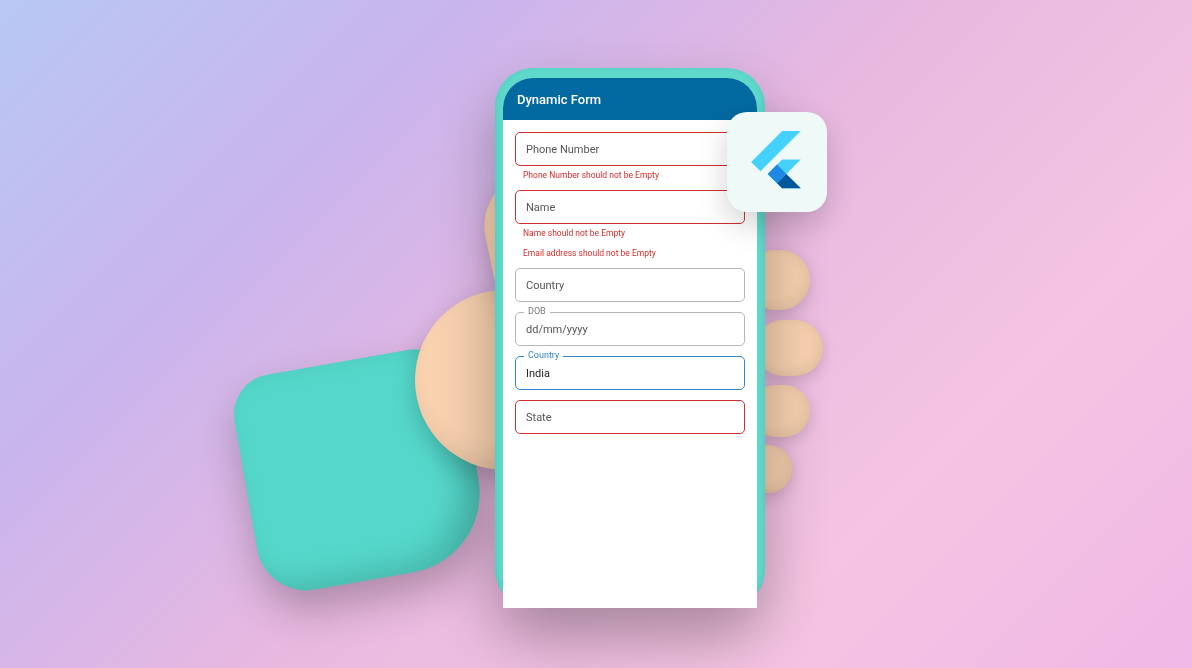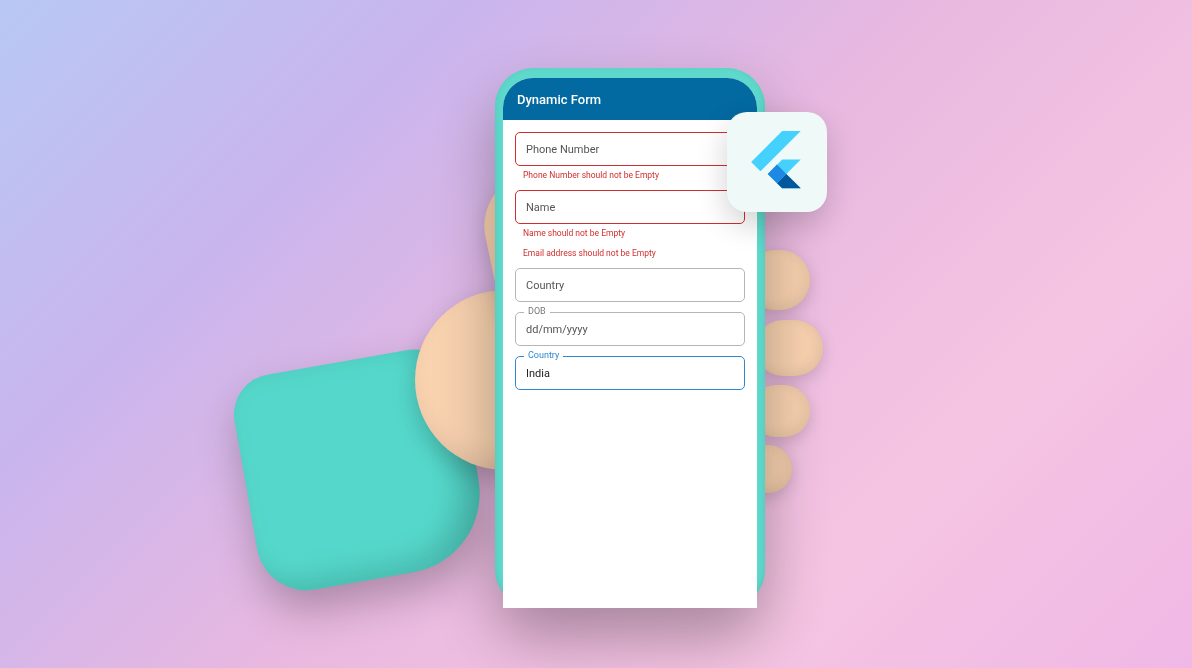--- a/index.html
+++ b/index.html
@@ -229,16 +229,21 @@
         </div>
       </div>
 
       <div class="form-field">
         <div class="input-box active">
           <span class="floating-label active-label">Country</span>
           <span style="color:#222;">India</span>
         </div>
       </div>
 
+      <div class="form-field">
+        <div class="input-box error">
+          <span>State</span>
+        </div>
+      </div>
 
     </div>
   </div>
 </div>
 
 </body></html>

